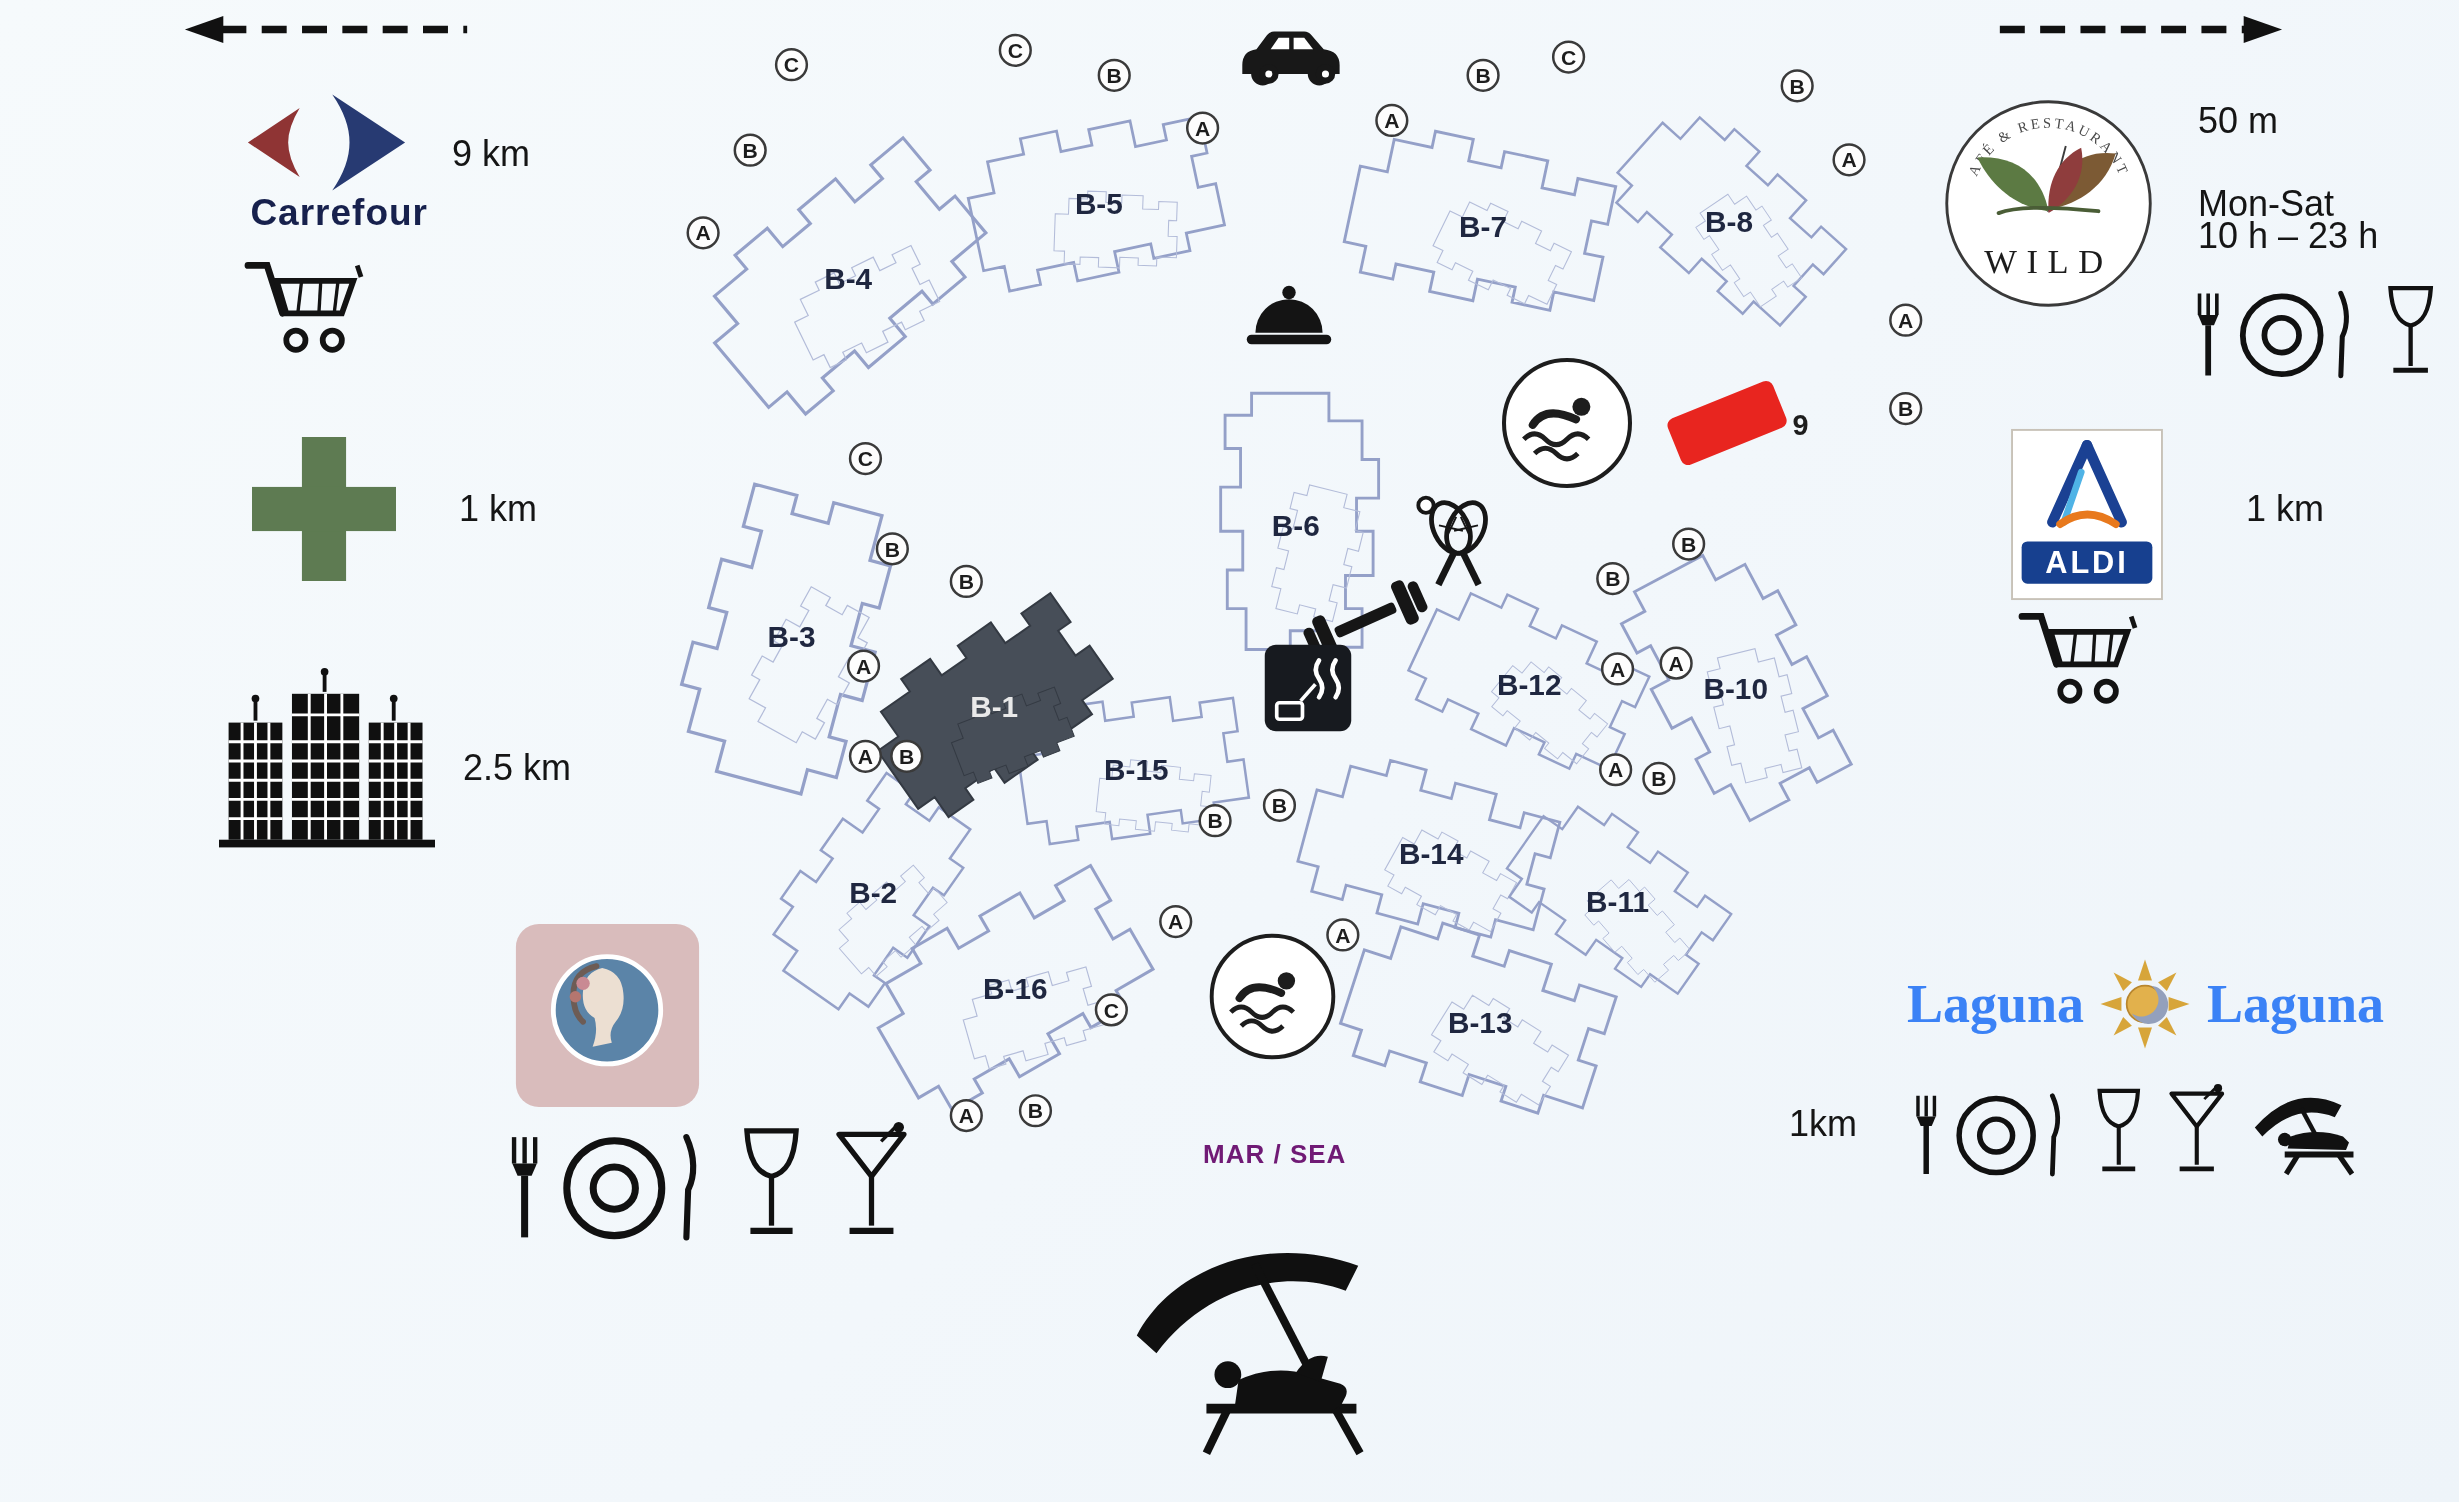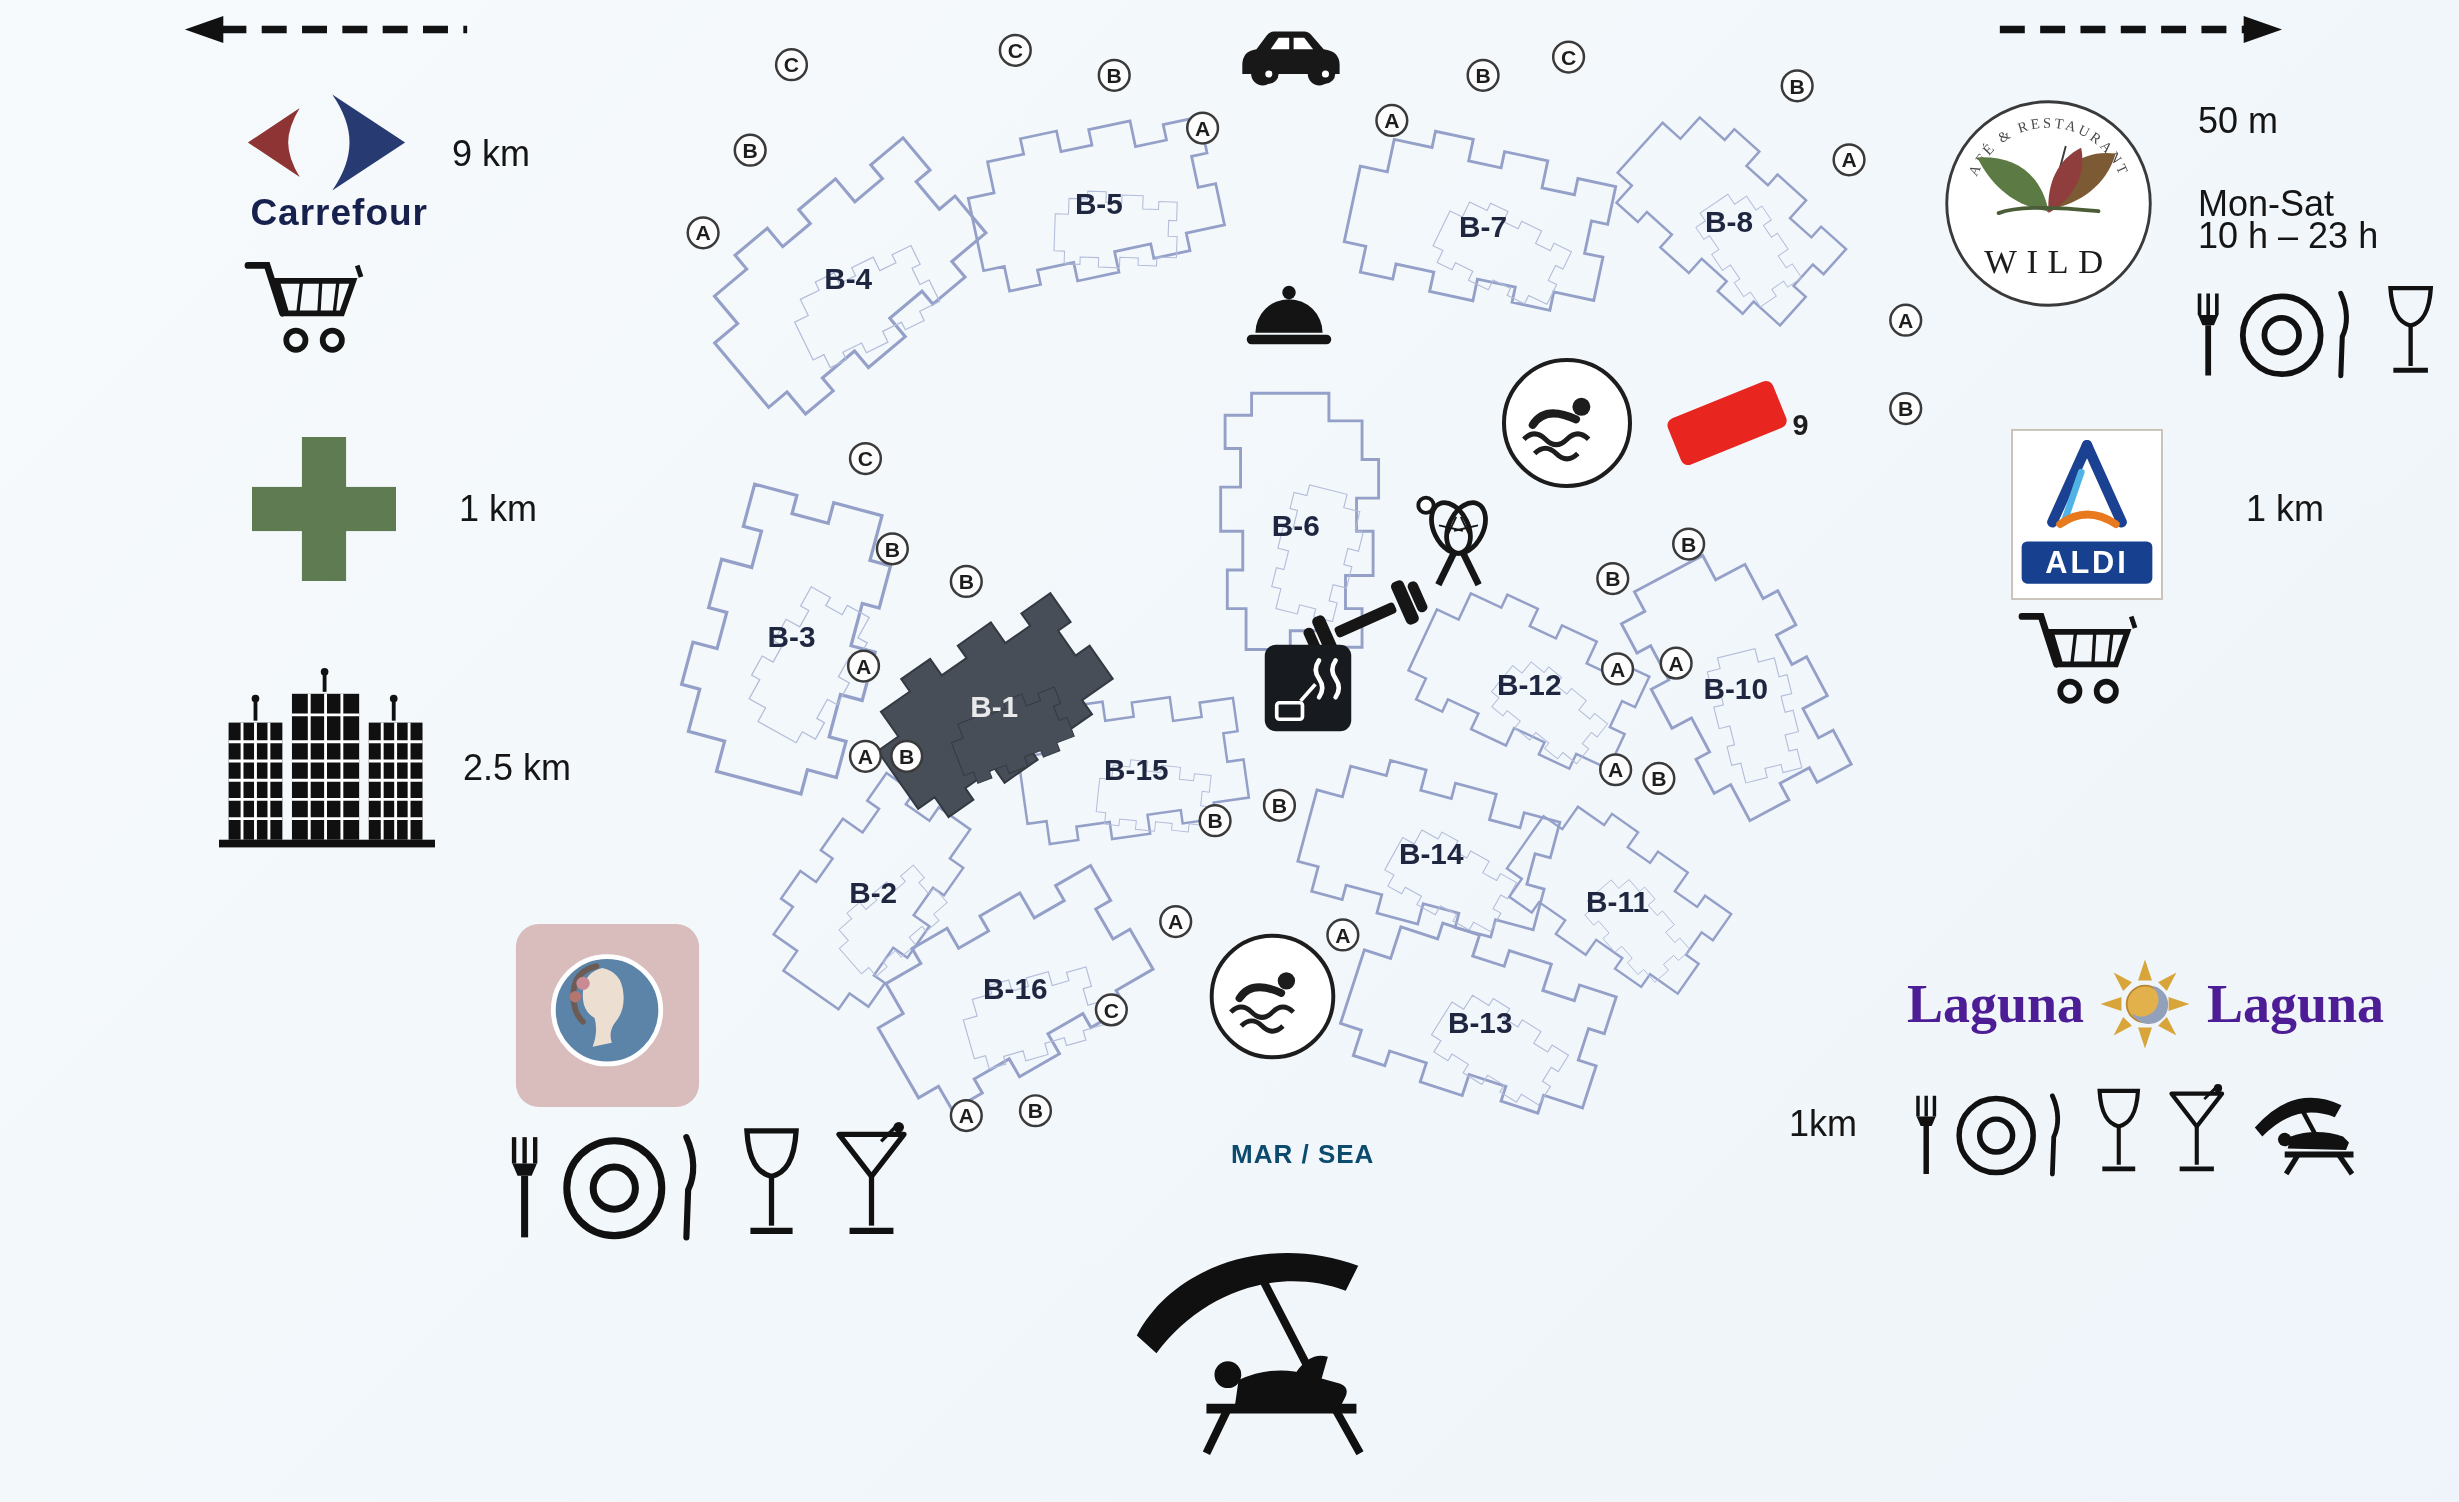--- a/index.html
+++ b/index.html
@@ -16,23 +16,23 @@
   .echo{stroke:#b3bcd9;stroke-width:2;}
   .dark-bld{fill:#474e58;stroke:#343a43;stroke-width:2;}
   .bld-label{font:600 31px "Liberation Sans",sans-serif;fill:#1f2740;text-anchor:middle;}
   .dark-label{fill:#e9e9e9;}
   .marker-c{fill:#fdfdfd;stroke:#3a3a3a;stroke-width:2.6;}
   .marker-t{font:700 22px "Liberation Sans",sans-serif;fill:#1d1d1d;text-anchor:middle;}
   .hl-label{font:600 30px "Liberation Sans",sans-serif;fill:#1d1d1d;}
   
   .dist{font-size:36px;color:#151515;z-index:3;}
   .brandword{font:700 37px "Liberation Sans",sans-serif;color:#17214d;letter-spacing:1px;text-align:right;z-index:3;}
-  .sea{font:700 26px "Liberation Sans",sans-serif;color:#0c4a6e;letter-spacing:1px;z-index:3;margin-left:28px;}
+  .sea{font:700 26px "Liberation Sans",sans-serif;color:#701a75;letter-spacing:1px;z-index:3;}
   .laguna-row{display:flex;align-items:center;gap:13.4px;z-index:3;}
-  .laguna-word{font:700 54px "Liberation Serif",serif;color:#4c1d95;}
+  .laguna-word{font:700 54px "Liberation Serif",serif;color:#3b82f6;}
   .dining-row{display:flex;align-items:flex-end;gap:25px;z-index:3;}
   .z3{z-index:3;}
 </style>
 </head>
 <body>
 
 <svg id="map-svg" class="abs" width="2459" height="1503" viewBox="0 0 2560 1564">
   <defs>
     <polygon id="bshape" points="-120,-30 -95,-30 -95,-60 -60,-60 -60,-75 -25,-75 -25,-55 5,-55 5,-70 45,-70 45,-45 75,-45 75,-60 110,-60 110,-25 95,-25 95,5 112,5 112,45 75,45 75,62 40,62 40,48 5,48 5,68 -35,68 -35,50 -70,50 -70,64 -100,64 -100,40 -120,40"></polygon>
   </defs>

